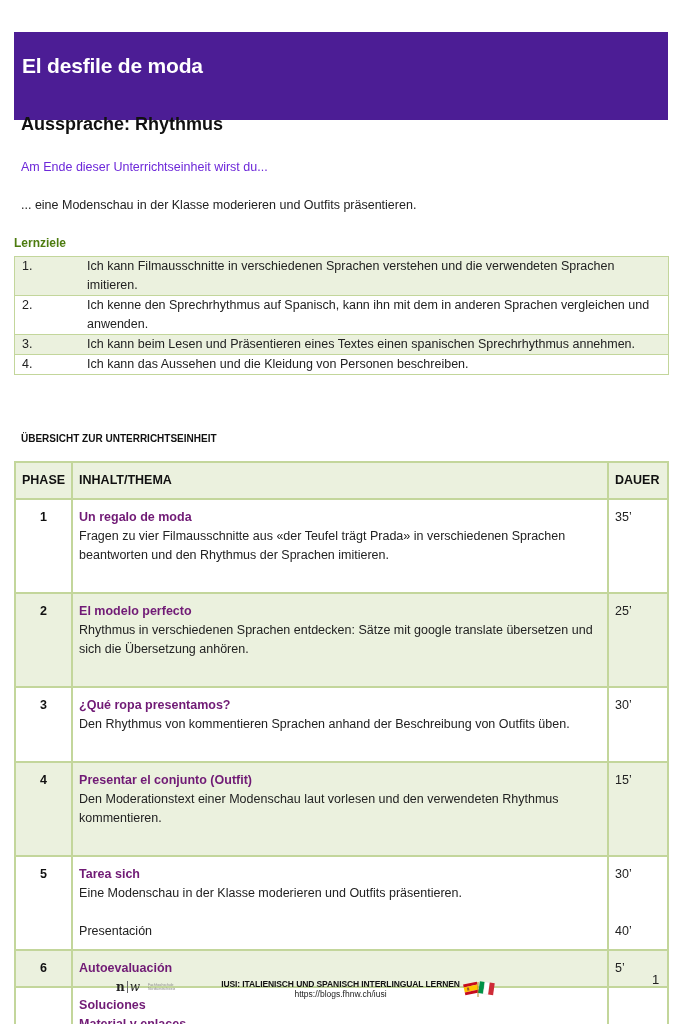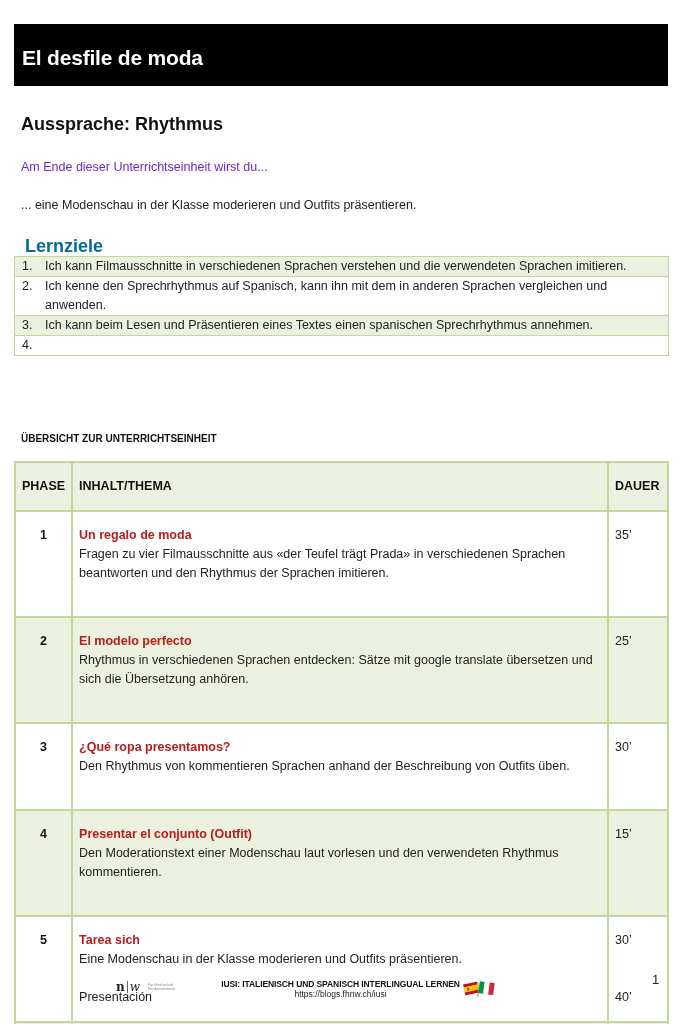--- a/index.html
+++ b/index.html
@@ -1,61 +1,61 @@
 <!DOCTYPE html>
 <html><head>
 <meta charset="utf-8">
 <style>
   html, body { margin: 0; padding: 0; background: #ffffff; }
   body {
     width: 689px; height: 1024px; position: relative; overflow: hidden;
     font-family: "Liberation Sans", sans-serif; color: #111;
   }
   .banner {
-    position: absolute; left: 14px; top: 24px; width: 654px; height: 62px;
-    background: #000000; box-sizing: border-box;
+    position: absolute; left: 14px; top: 32px; width: 654px; height: 88px;
+    background: #4c1d95; box-sizing: border-box;
   }
   .banner-title {
     position: absolute; left: 8px; top: 22px; font-size: 21px; font-weight: bold; color: #ffffff;
     letter-spacing: -0.2px;
   }
   .subtitle {
     position: absolute; left: 21px; top: 114px; font-size: 18px; font-weight: bold; color: #111;
   }
   .intro1 { position: absolute; left: 21px; top: 160px; font-size: 12.5px; color: #6d28d9; }
   .intro2 { position: absolute; left: 21px; top: 198px; font-size: 12.5px; color: #222; }
-  .lernziele-title { position: absolute; left: 25px; top: 236px; font-size: 18px; font-weight: bold; color: #0369a1; }
+  .lernziele-title { position: absolute; left: 14px; top: 236px; font-size: 12px; font-weight: bold; color: #4d7c0f; }
 
   .goals {
     position: absolute; left: 14px; top: 256px; width: 655px;
     border: 1px solid #c3d69b; box-sizing: border-box;
   }
   .goal {
     display: flex; font-size: 12.5px; line-height: 19px; color: #222;
     padding: 0 6px 0 7px; box-sizing: border-box;
   }
   .goal.shaded { background: #ebf1de; }
   .goal + .goal { border-top: 1px solid #c3d69b; }
   .goal-num { width: 23px; flex: none; }
-  .goal-text { flex: 1; }
+  .goal-text { flex: 1; margin-left: 42px; }
 
   .overview-title { position: absolute; left: 21px; top: 433px; font-size: 10px; font-weight: bold; color: #111; }
 
   table.plan {
     position: absolute; left: 14px; top: 461px; width: 655px;
     border-collapse: collapse; font-size: 12.5px; color: #222;
   }
   table.plan th, table.plan td {
-    border: 2px solid #c3d69b; vertical-align: top; padding: 14px 6px; line-height: 19px;
+    border: 2px solid #c3d69b; vertical-align: top; padding: 8px 6px; line-height: 19px;
   }
   table.plan th { background: #ebf1de; text-align: left; font-weight: bold; color: #111; font-size: 12.5px; }
   table.plan th.c-phase, table.plan td.c-phase { text-align: center; width: 42px; font-weight: bold; color: #111; }
   table.plan th.c-dauer, table.plan td.c-dauer { width: 46px; }
   table.plan tr.shaded td { background: #ebf1de; }
-  .r-title { font-weight: bold; color: #b91c1c; }
+  .r-title { font-weight: bold; color: #701a75; }
   .spacer { height: 19px; }
 
   .footer { position: absolute; left: 0; top: 972px; width: 689px; height: 30px; }
   .logo { position: absolute; left: 116px; top: 8px; display: flex; align-items: center; }
   .logo-mark { font-family: "DejaVu Serif", serif; font-weight: bold; font-size: 12px; color: #222; }
   .logo-sep { width: 1px; height: 12px; background: #666; margin: 0 2px; }
   .logo-w { font-family: "DejaVu Serif", serif; font-style: italic; font-size: 12px; color: #222; }
   .logo-small { font-size: 3.5px; color: #888; margin-left: 8px; line-height: 4px; width: 34px; }
   .iusi { position: absolute; left: 218px; top: 7px; width: 245px; text-align: center; }
   .iusi-title { font-size: 8.5px; font-weight: bold; color: #111; letter-spacing: -0.1px; }
@@ -84,20 +84,21 @@
   <div class="goal">
     <span class="goal-num">2.</span>
     <span class="goal-text">Ich kenne den Sprechrhythmus auf Spanisch, kann ihn mit dem in anderen Sprachen vergleichen und anwenden.</span>
   </div>
   <div class="goal shaded">
     <span class="goal-num">3.</span>
     <span class="goal-text">Ich kann beim Lesen und Präsentieren eines Textes einen spanischen Sprechrhythmus annehmen.</span>
   </div>
   <div class="goal">
     <span class="goal-num">4.</span>
+    <span class="goal-text">Ich kann das Aussehen und die Kleidung von Personen beschreiben.</span>
   </div>
 </div>
 
 <div class="overview-title">ÜBERSICHT ZUR UNTERRICHTSEINHEIT</div>
 
 <table class="plan">
   <thead>
     <tr>
       <th class="c-phase">PHASE</th>
       <th>INHALT/THEMA</th>

